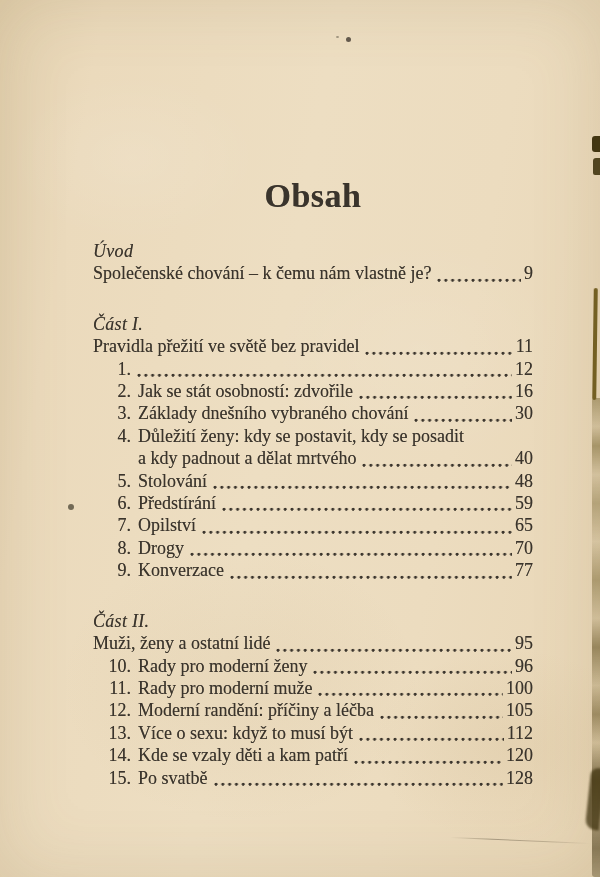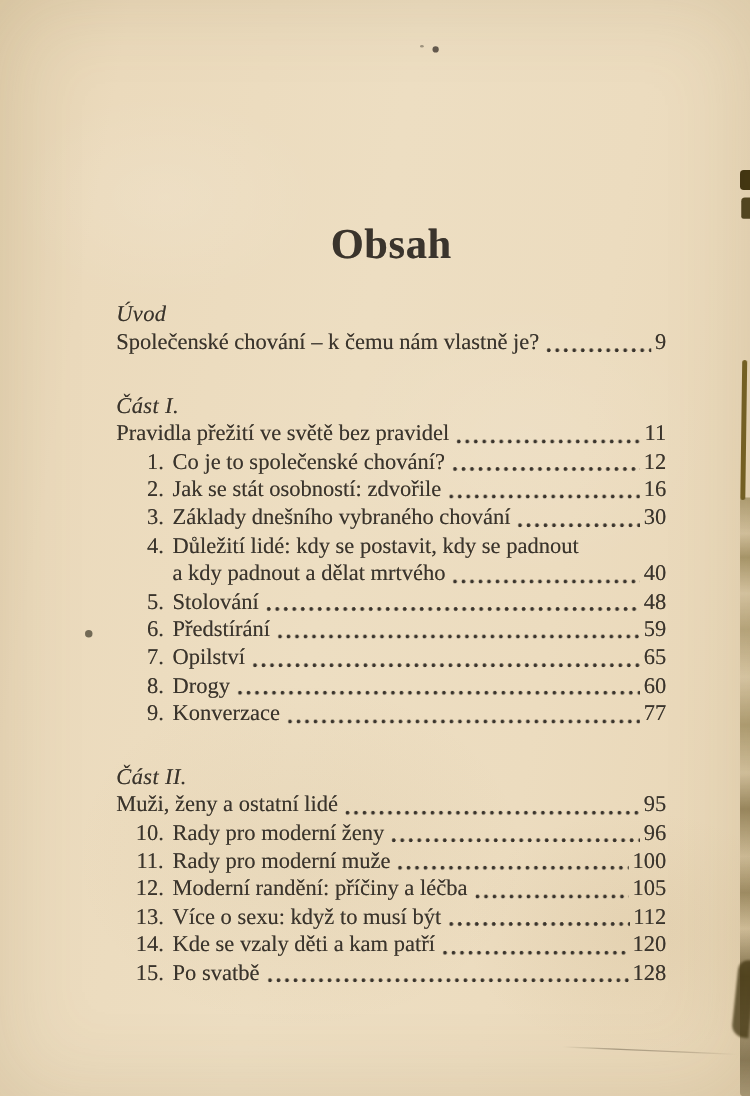--- a/index.html
+++ b/index.html
@@ -90,40 +90,39 @@
       <div class="section">
         <div class="heading">Část  I.</div>
         <div class="row">
           <span class="lbl">Pravidla přežití ve světě bez pravidel</span>
           <span class="dots"></span>
           <span class="pg">11</span>
         </div>
 
         <div class="row">
           <span class="num">1.</span>
-          <span class="lbl">Co je to společenské chování?</span>
           <span class="dots"></span>
           <span class="pg">12</span>
         </div>
         <div class="row">
           <span class="num">2.</span>
           <span class="lbl">Jak se stát osobností: zdvořile</span>
           <span class="dots"></span>
           <span class="pg">16</span>
         </div>
         <div class="row">
           <span class="num">3.</span>
           <span class="lbl">Základy dnešního vybraného chování</span>
           <span class="dots"></span>
           <span class="pg">30</span>
         </div>
 
         <div class="row">
           <span class="num">4.</span>
-          <span class="lbl">Důležití lidé: kdy se postavit, kdy se padnout</span>
+          <span class="lbl">Důležití ženy: kdy se postavit, kdy se posadit</span>
         </div>
         <div class="row">
           <span class="num"></span>
           <span class="lbl">a kdy padnout a dělat mrtvého</span>
           <span class="dots"></span>
           <span class="pg">40</span>
         </div>
         <div class="row">
           <span class="num">5.</span>
           <span class="lbl">Stolování</span>
@@ -139,21 +138,21 @@
         <div class="row">
           <span class="num">7.</span>
           <span class="lbl">Opilství</span>
           <span class="dots"></span>
           <span class="pg">65</span>
         </div>
         <div class="row">
           <span class="num">8.</span>
           <span class="lbl">Drogy</span>
           <span class="dots"></span>
-          <span class="pg">60</span>
+          <span class="pg">70</span>
         </div>
         <div class="row">
           <span class="num">9.</span>
           <span class="lbl">Konverzace</span>
           <span class="dots"></span>
           <span class="pg">77</span>
         </div>
       </div>
 
       <div class="section">

